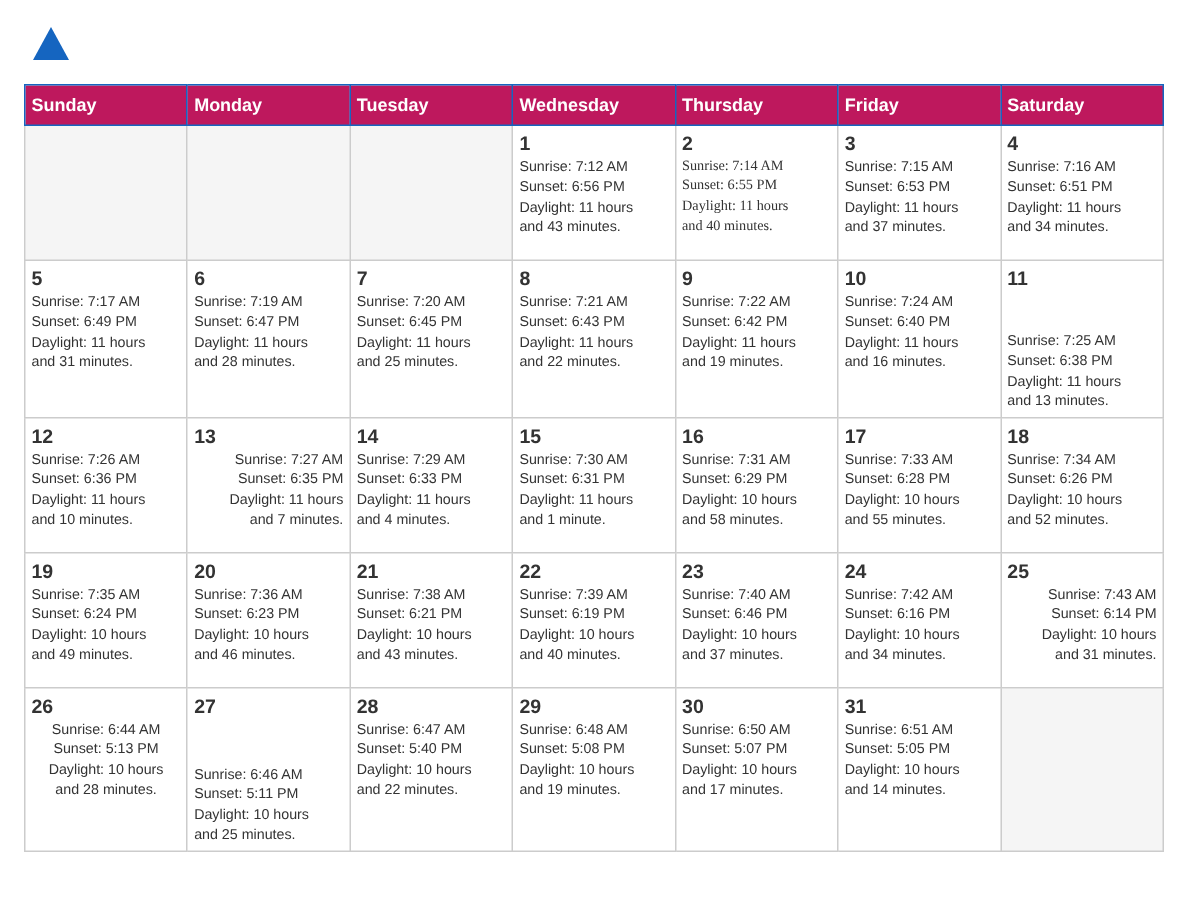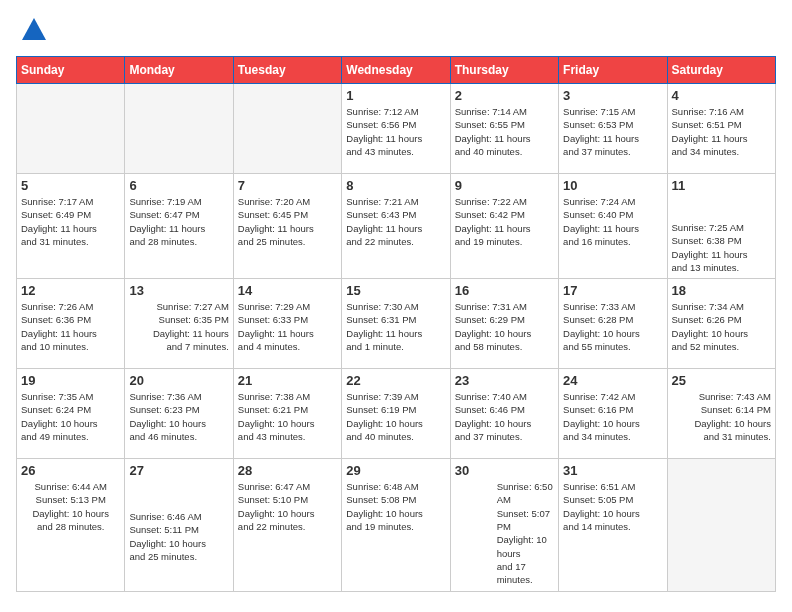--- a/index.html
+++ b/index.html
@@ -52,21 +52,21 @@
     .subtitle {
       font-size: 14px;
       color: #555;
     }
     table {
       width: 100%;
       border-collapse: collapse;
       table-layout: fixed;
     }
     th {
-      background-color: #ef4444;
+      background-color: #be185d;
       color: #fff;
       font-size: 12px;
       font-weight: bold;
       padding: 6px 4px;
       text-align: left;
       border: 1px solid #1565c0;
     }
     td {
       border: 1px solid #ccc;
       vertical-align: top;
@@ -127,21 +127,21 @@
         <td class="empty"></td>
         <td>
           <div class="day-num">1</div>
           <div class="day-info" style="white-space: pre-line;">Sunrise: 7:12 AM
 Sunset: 6:56 PM
 Daylight: 11 hours
 and 43 minutes.</div>
         </td>
         <td>
           <div class="day-num">2</div>
-          <div class="day-info" style="white-space: pre-line;">Sunrise: 7:14 AM
+          <div class="day-info" style="white-space: pre-line; font-family: Liberation Serif, serif;">Sunrise: 7:14 AM
 Sunset: 6:55 PM
 Daylight: 11 hours
 and 40 minutes.</div>
         </td>
         <td>
           <div class="day-num">3</div>
           <div class="day-info" style="white-space: pre-line;">Sunrise: 7:15 AM
 Sunset: 6:53 PM
 Daylight: 11 hours
 and 37 minutes.</div>
@@ -318,34 +318,34 @@
         <td>
           <div class="day-num">27</div>
           <div class="day-info" style="white-space: pre-line; margin-top: 32px;">Sunrise: 6:46 AM
 Sunset: 5:11 PM
 Daylight: 10 hours
 and 25 minutes.</div>
         </td>
         <td>
           <div class="day-num">28</div>
           <div class="day-info" style="white-space: pre-line;">Sunrise: 6:47 AM
-Sunset: 5:10 PM
+Sunset: 5:40 PM
 Daylight: 10 hours
 and 22 minutes.</div>
         </td>
         <td>
           <div class="day-num">29</div>
           <div class="day-info" style="white-space: pre-line;">Sunrise: 6:48 AM
 Sunset: 5:08 PM
 Daylight: 10 hours
 and 19 minutes.</div>
         </td>
         <td>
           <div class="day-num">30</div>
-          <div class="day-info" style="white-space: pre-line; margin-left: 42px;">Sunrise: 6:50 AM
+          <div class="day-info" style="white-space: pre-line;">Sunrise: 6:50 AM
 Sunset: 5:07 PM
 Daylight: 10 hours
 and 17 minutes.</div>
         </td>
         <td>
           <div class="day-num">31</div>
           <div class="day-info" style="white-space: pre-line;">Sunrise: 6:51 AM
 Sunset: 5:05 PM
 Daylight: 10 hours
 and 14 minutes.</div>

